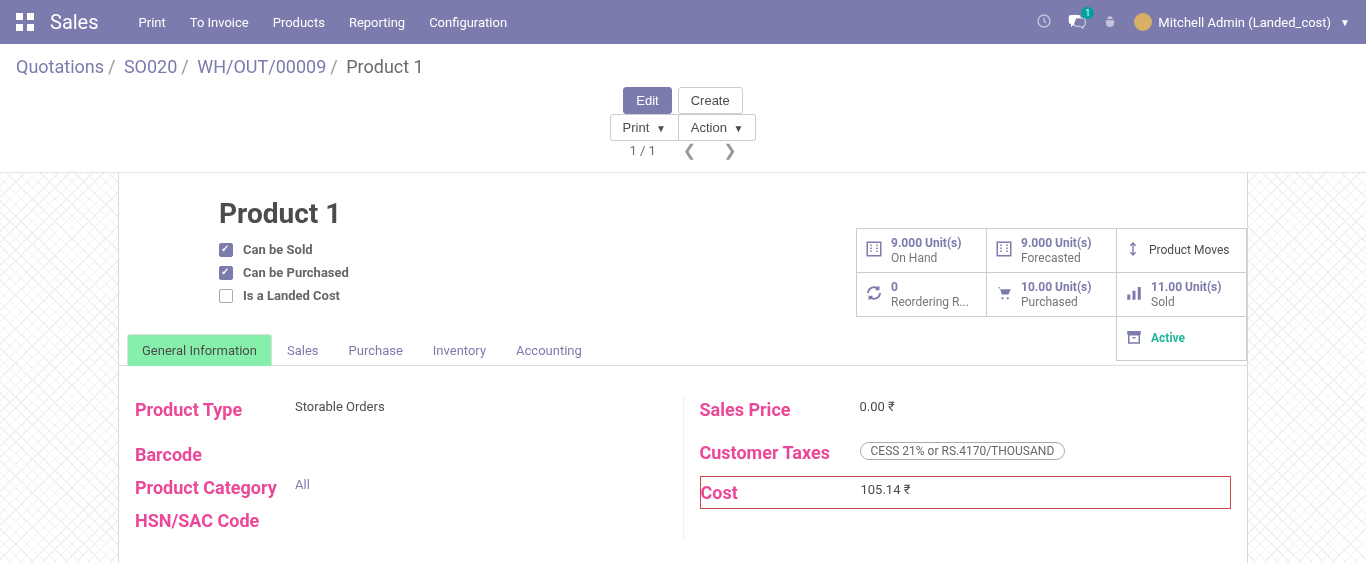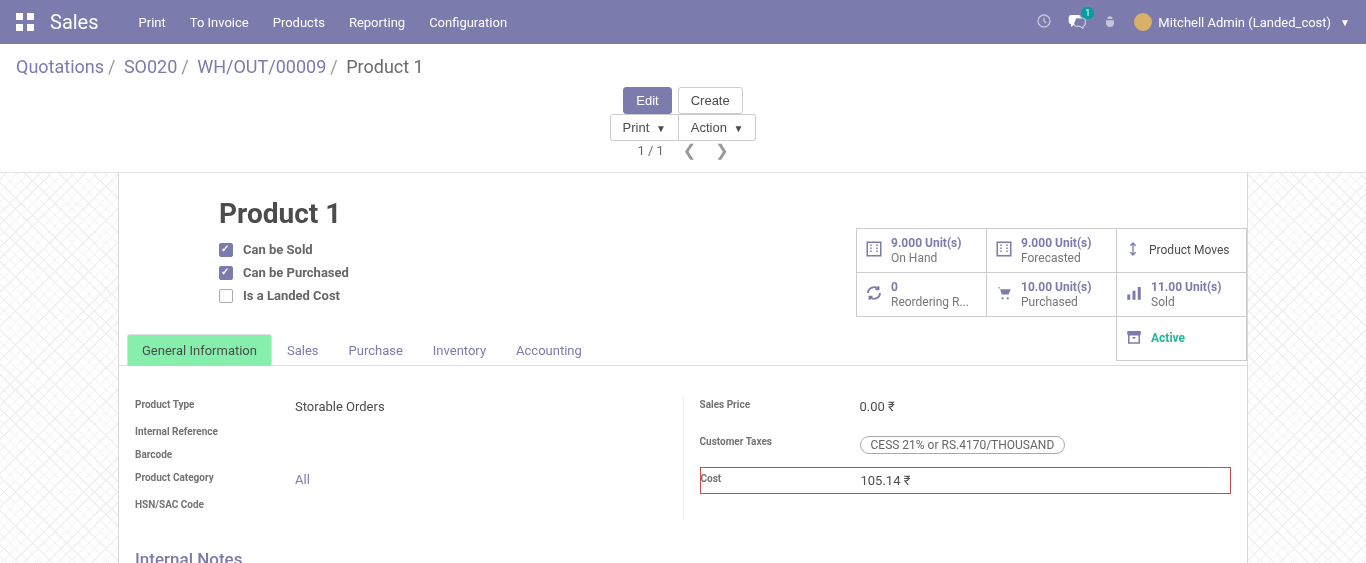--- a/index.html
+++ b/index.html
@@ -23,21 +23,21 @@
 .breadcrumb .current { color: #6b6b6b; }
 
 .toolbar { display: flex; align-items: center; flex-direction: column; }
 .toolbar .left-btns { display: flex; gap: 6px; }
 .btn { border: 1px solid #ccc; background: #fff; padding: 5px 12px; border-radius: 3px; cursor: pointer; font-size: 13px; color: #4c4c4c; }
 .btn-primary { background: #7c7bad; border-color: #7c7bad; color: #fff; }
 .toolbar .center-btns { margin-left: auto; margin-right: auto; display: flex; }
 .toolbar .center-btns .btn { border-radius: 0; }
 .toolbar .center-btns .btn:first-child { border-radius: 3px 0 0 3px; }
 .toolbar .center-btns .btn:last-child { border-radius: 0 3px 3px 0; border-left: none; }
-.toolbar .pager { display: flex; align-items: center; gap: 19px; color: #6b6b6b; }
+.toolbar .pager { display: flex; align-items: center; gap: 27px; color: #6b6b6b; }
 .toolbar .pager .chev { cursor: pointer; font-size: 16px; color: #999; }
 
 .divider { border-bottom: 1px solid #e5e5e5; margin-top: 12px; }
 
 .sheet-bg { background-image: repeating-linear-gradient(45deg, #f0f0f0 0, #f0f0f0 1px, transparent 1px, transparent 8px), repeating-linear-gradient(-45deg, #f0f0f0 0, #f0f0f0 1px, transparent 1px, transparent 8px); padding: 0; min-height: 440px; }
 .sheet { background: #fff; max-width: 1130px; margin: 0 auto; border: 1px solid #d8d8d8; border-top: none; padding: 24px 0 40px 0; position: relative; }
 
 .stat-buttons { position: absolute; top: 16px; right: 0; display: flex; flex-wrap: wrap; justify-content: flex-end; width: 400px; margin-top: 40px; }
 .stat-btn { border: 1px solid #ccc; margin: -1px 0 0 -1px; width: 131px; height: 45px; display: flex; align-items: center; padding: 4px 8px; cursor: pointer; background: #fff; }
 .stat-btn .si { color: #7c7bad; margin-right: 8px; flex-shrink: 0; }
@@ -55,21 +55,21 @@
 .checkbox.checked::after { content: "✓"; color: #fff; font-size: 10px; position: absolute; top: -1px; left: 1px; }
 
 .tabs { border-bottom: 1px solid #ddd; margin-top: 30px; padding-left: 8px; display: flex; }
 .tab { padding: 8px 14px; color: #7c7bad; cursor: pointer; border: 1px solid transparent; border-bottom: none; position: relative; top: 1px; }
 .tab.active { color: #4c4c4c; border-color: #ddd; background: #86efac; border-radius: 3px 3px 0 0; }
 
 .form-section { display: flex; padding: 30px 0 0 0; }
 .col { flex: 1; padding: 0 16px; }
 .col:first-child { border-right: 1px solid #eee; }
 .field-row { display: flex; margin-bottom: 6px; align-items: flex-start; }
-.field-row .label { width: 160px; color: #737373; font-weight: bold; font-size: 10px; padding: 3px 0; }
+.field-row .label { width: 160px; color: #ec4899; font-weight: bold; font-size: 18px; padding: 3px 0; }
 .field-row .value { flex: 1; padding: 3px 0; color: #4c4c4c; }
 .field-row .value a { color: #7c7bad; text-decoration: none; }
 .tag { display: inline-block; border: 1px solid #aaa; border-radius: 12px; padding: 1px 10px; font-size: 12px; color: #666; }
 .highlight-row { border: 1px solid #c94c4c; padding: 2px 0; }
 
 .notes-hdr { color: #7c7bad; font-size: 17px; font-weight: 500; padding: 30px 0 0 16px; }
 
 .caret { font-size: 10px; margin-left: 3px; }
 </style>
 </head>
@@ -236,21 +236,20 @@
       <div class="tab">Accounting</div>
     </div>
 
     <div class="form-section">
       <div class="col">
         <div class="field-row">
             <div class="label">Product Type</div>
             <div class="value">Storable Orders</div>
           </div>
         <div class="field-row">
-            <div class="label">Internal Reference</div>
             <div class="value"></div>
           </div>
         <div class="field-row">
             <div class="label">Barcode</div>
             <div class="value"></div>
           </div>
         <div class="field-row">
             <div class="label">Product Category</div>
             <div class="value"><a>All</a></div>
           </div>

